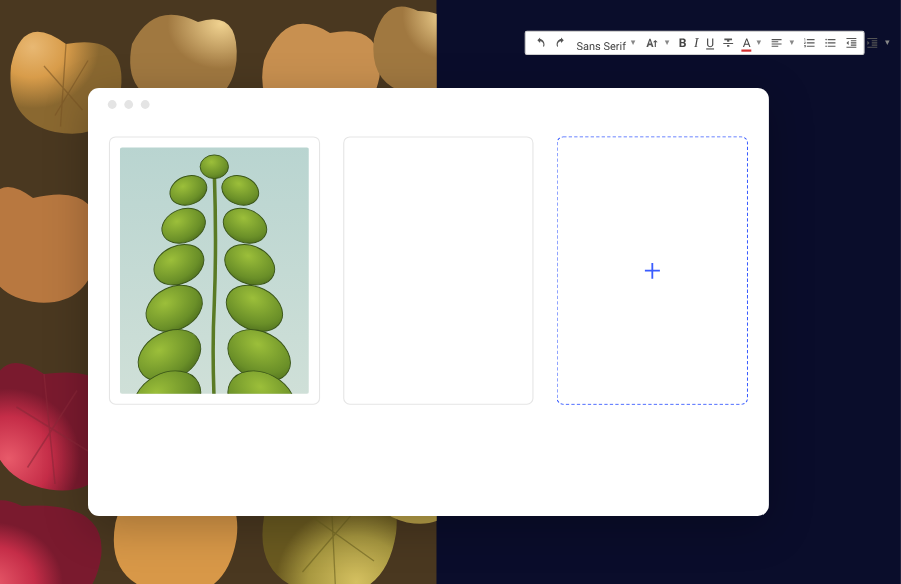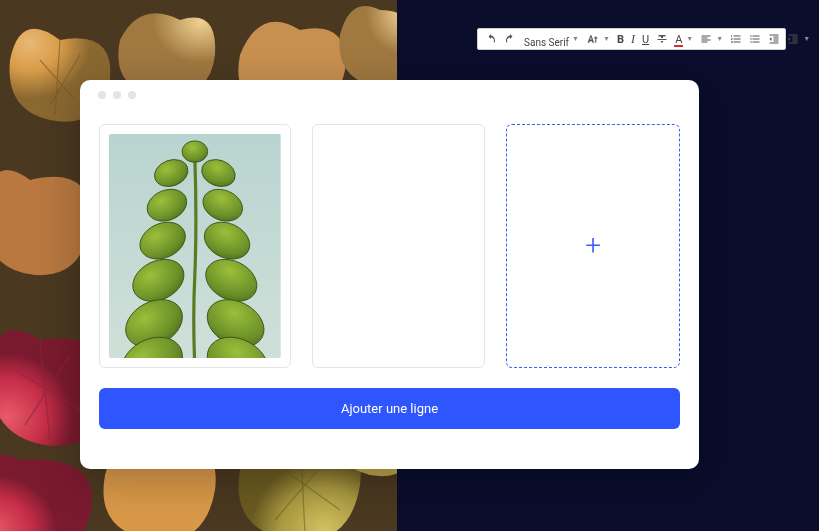--- a/index.html
+++ b/index.html
@@ -284,16 +284,13 @@
 
           <ellipse cx="80" cy="25" rx="12" ry="10"></ellipse>
         </g>
       </svg>
     </div>
     <div class="card"></div>
     <div class="card card-add">
       <span class="plus-icon">+</span>
     </div>
   </div>
-  <div class="add-row-btn">
-    <span>Ajouter une ligne</span>
-  </div>
 </div>
 
 </body></html>

